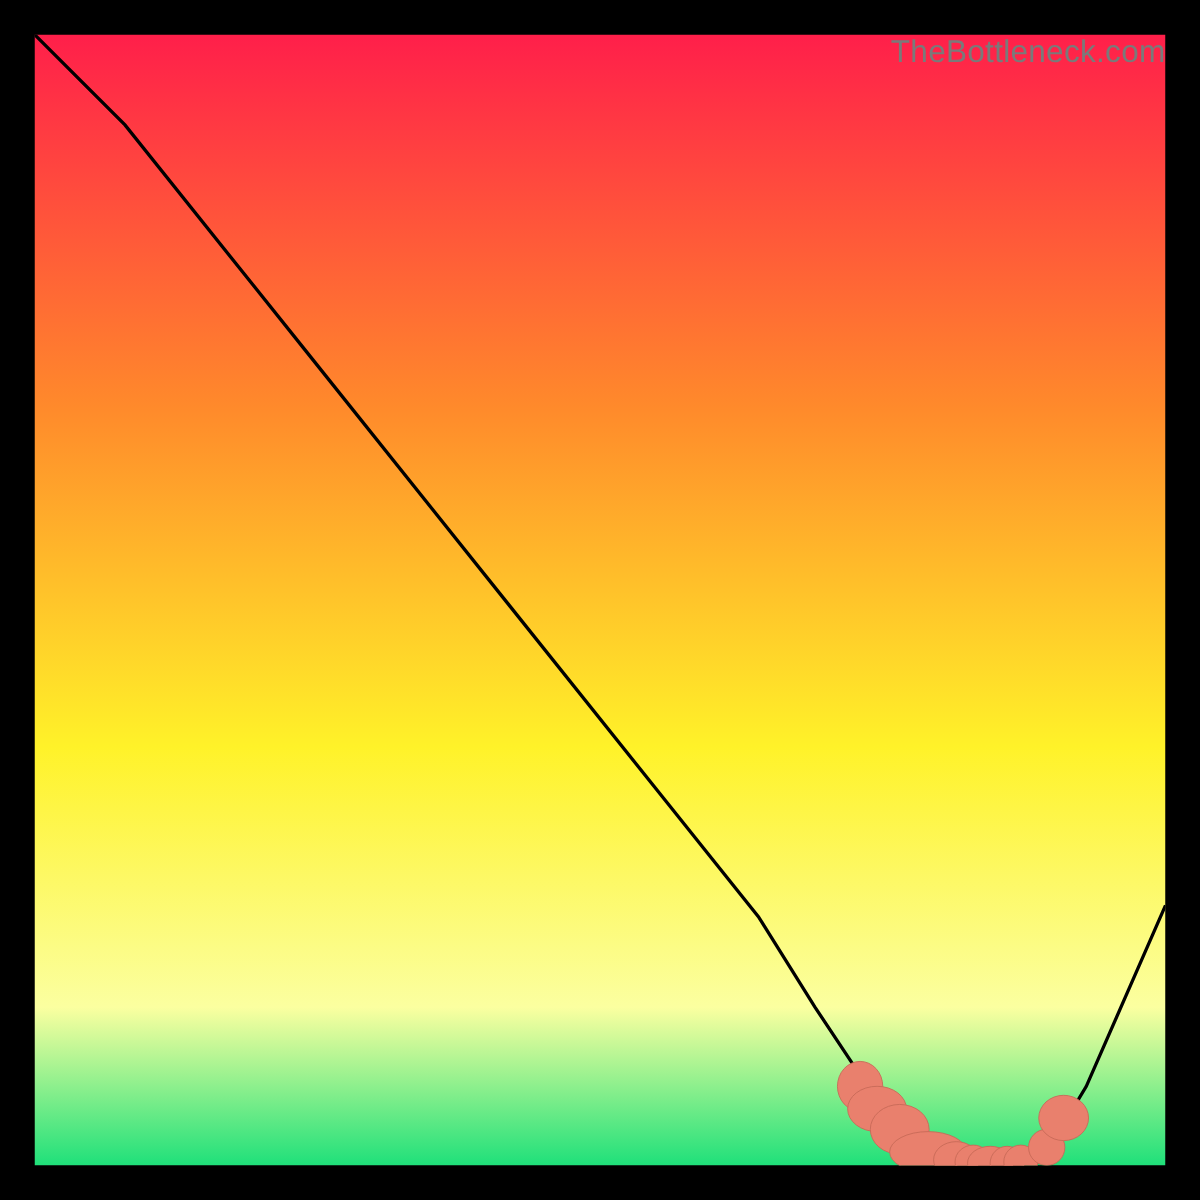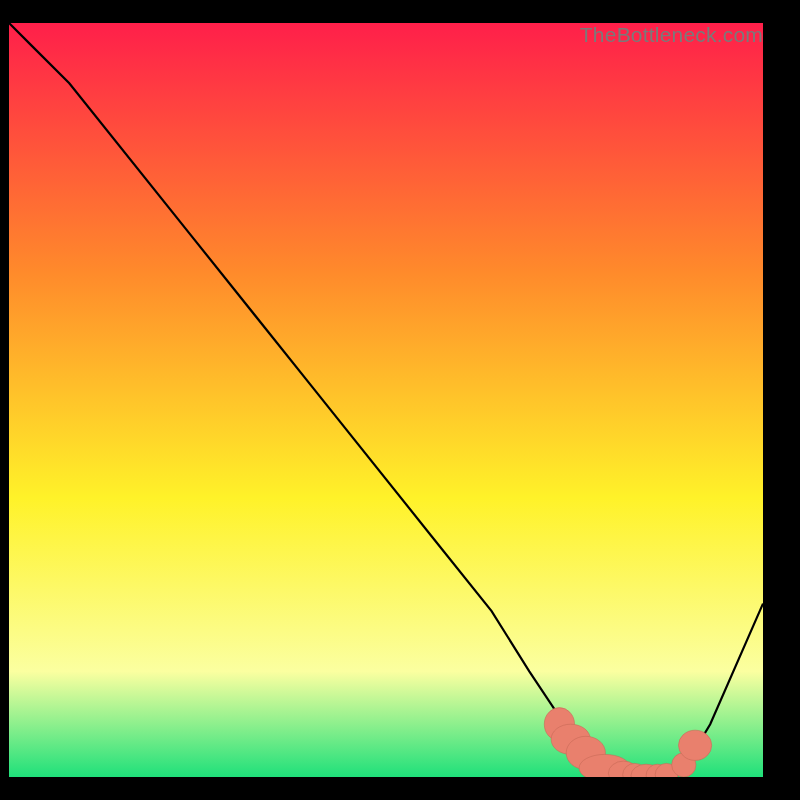--- a/index.html
+++ b/index.html
@@ -1,19 +1,19 @@
 <!DOCTYPE html>
 <html><head>
 <meta charset="utf-8">
 <style>
   * { margin: 0; padding: 0; box-sizing: border-box; }
   html, body { width: 800px; height: 800px; background: #000; overflow: hidden; }
   .frame {
     position: absolute;
-    left: 9px;
+    left: 23px;
     top: 23px;
     width: 754px;
     height: 628px;
     background: #000;
     text-align: center;
   }
   .plot {
     position: absolute;
     left: 0;
     top: 0;

